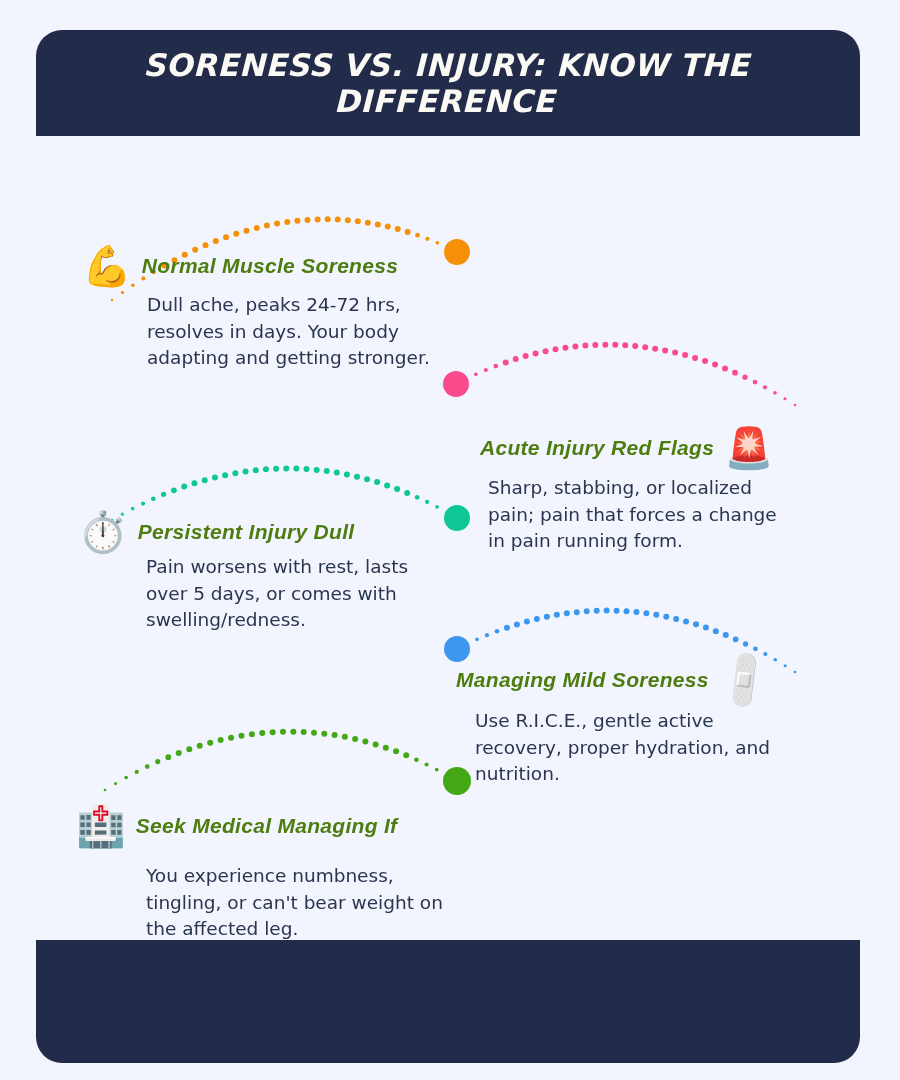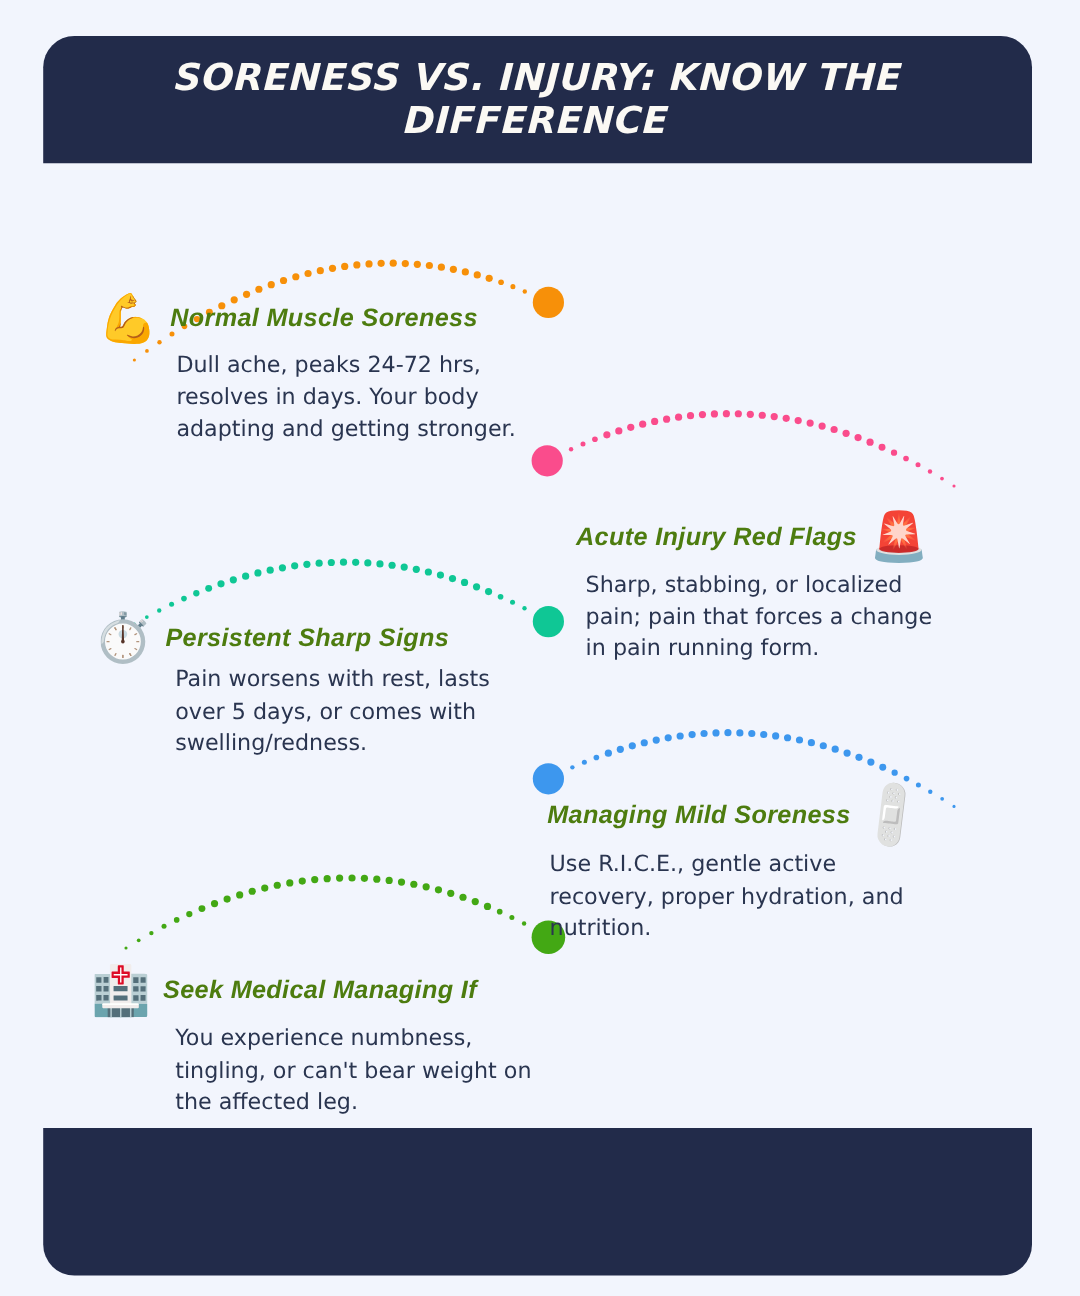--- a/index.html
+++ b/index.html
@@ -59,24 +59,24 @@
   #block-1{left:82px;top:246px;width:390px;}
   #block-1 .body-text{margin-left:65px;margin-top:6px;width:300px;}
 
   #block-2{left:480px;top:404px;width:400px;margin-top:24px;}
   #block-2 .body-text{margin-left:8px;margin-top:7px;width:300px;}
 
   #block-3{left:78px;top:512px;width:400px;}
   #block-3 .body-text{margin-left:68px;margin-top:2px;width:300px;}
 
   #block-4{left:456px;top:660px;width:400px;}
-  #block-4 .body-text{margin-left:2px;margin-top:8px;width:300px;}
+  #block-4 .body-text{margin-left:19px;margin-top:8px;width:300px;}
 
   #block-5{left:76px;top:806px;width:400px;}
-  #block-5 .body-text{margin-left:70px;margin-top:7px;width:300px;}
+  #block-5 .body-text{margin-left:70px;margin-top:17px;width:300px;}
 </style>
 </head>
 <body>
 
 <div id="stage">
 
   <div class="bar" id="header-bar"></div>
   <div id="page-title">SORENESS VS. INJURY: KNOW THE DIFFERENCE</div>
 
   <svg id="arcs" viewBox="0 0 900 1080" xmlns="http://www.w3.org/2000/svg">
@@ -284,21 +284,21 @@
     <div class="blk-head rev">
       <span class="heading">Acute Injury Red Flags</span>
       <span class="emoji">🚨</span>
     </div>
     <div class="body-text">Sharp, stabbing, or localized pain; pain that forces a change in pain running form.</div>
   </div>
 
   <div class="block" id="block-3">
     <div class="blk-head">
       <span class="emoji">⏱️</span>
-      <span class="heading">Persistent Sharp Signs</span>
+      <span class="heading">Persistent Injury Dull</span>
     </div>
     <div class="body-text">Pain worsens with rest, lasts over 5 days, or comes with swelling/redness.</div>
   </div>
 
   <div class="block" id="block-4">
     <div class="blk-head rev">
       <span class="heading">Managing Mild Soreness</span>
       <span class="emoji tilt">🩹</span>
     </div>
     <div class="body-text">Use R.I.C.E., gentle active recovery, proper hydration, and nutrition.</div>

